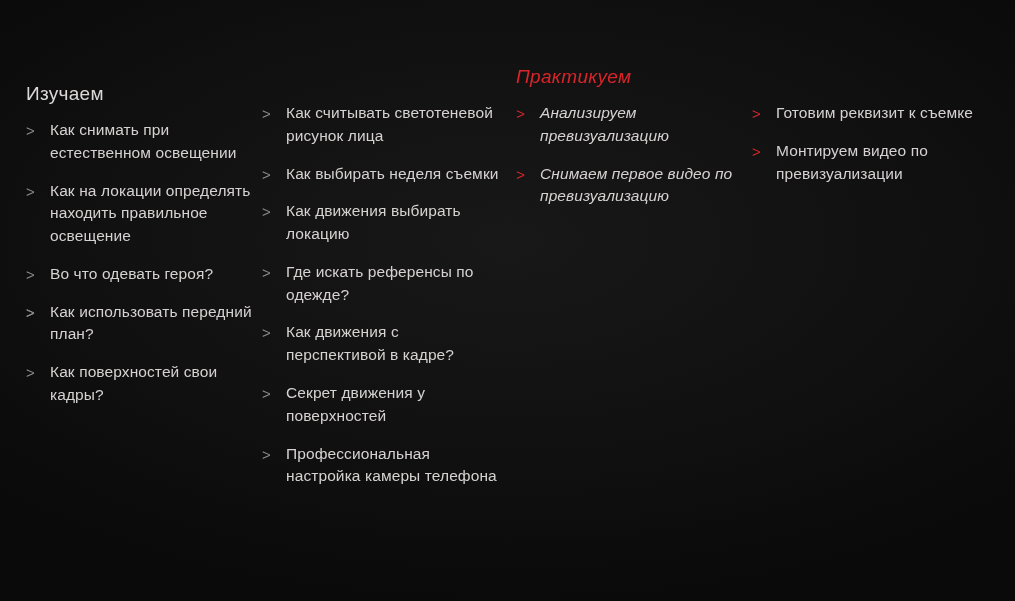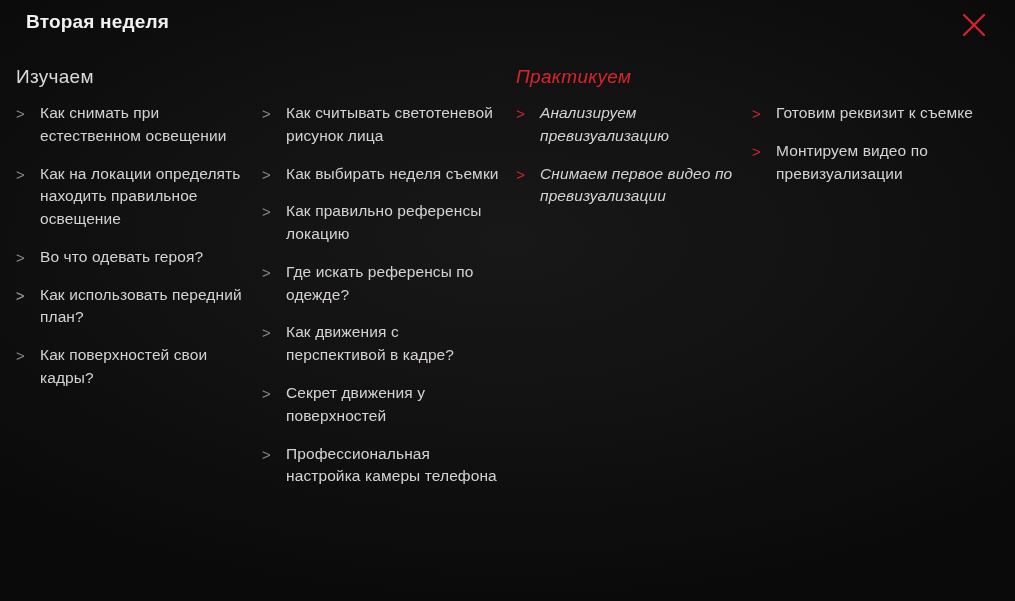--- a/index.html
+++ b/index.html
@@ -61,21 +61,21 @@
     letter-spacing: 0.3px;
     margin: 0 0 18px 0;
   }
   .heading-learn { color: #dcd9d9; }
   .heading-practice { color: #d8252a; }
 
   .col {
     position: absolute;
     top: 10px;
   }
-  .col-1 { left: 16px;  width: 228px; }
+  .col-1 { left: 26px;  width: 228px; margin-top: 17px; }
   .col-2 { left: 262px; width: 238px; }
   .col-3 { left: 516px; width: 228px; font-style: italic; }
   .col-4 { left: 752px; width: 238px; }
 
   .heading-slot {
     height: 36px;
   }
   .heading-slot.empty { visibility: hidden; }
 
   ul.items {
@@ -100,29 +100,20 @@
     line-height: 1.47;
   }
   .chev-grey { color: #8e8a8a; }
   .chev-red  { color: #d8252a; }
 </style>
 </head>
 <body>
 
 <div class="modal">
 
-  <div class="modal-header">
-    <div class="modal-title">Вторая неделя</div>
-    <div class="close-button">
-      <svg width="26" height="26" viewBox="0 0 26 26" aria-hidden="true">
-        <line x1="3" y1="3" x2="23" y2="23" stroke="#d8252a" stroke-width="2.2" stroke-linecap="round"></line>
-        <line x1="23" y1="3" x2="3" y2="23" stroke="#d8252a" stroke-width="2.2" stroke-linecap="round"></line>
-      </svg>
-    </div>
-  </div>
 
   <div class="columns-wrap">
 
     <div class="col col-1">
       <div class="heading-slot">
         <h2 class="section-heading heading-learn">Изучаем</h2>
       </div>
       <ul class="items">
         <li>
           <span class="chev chev-grey">&gt;</span>
@@ -156,21 +147,21 @@
         <li>
           <span class="chev chev-grey">&gt;</span>
           <span>Как считывать светотеневой рисунок лица</span>
         </li>
         <li>
           <span class="chev chev-grey">&gt;</span>
           <span>Как выбирать неделя съемки</span>
         </li>
         <li>
           <span class="chev chev-grey">&gt;</span>
-          <span>Как правильно референсы локацию</span>
+          <span>Как движения выбирать локацию</span>
         </li>
         <li>
           <span class="chev chev-grey">&gt;</span>
           <span>Где искать референсы по одежде?</span>
         </li>
         <li>
           <span class="chev chev-grey">&gt;</span>
           <span>Как движения с перспективой в кадре?</span>
         </li>
         <li>
@@ -188,21 +179,21 @@
       <div class="heading-slot">
         <h2 class="section-heading heading-practice">Практикуем</h2>
       </div>
       <ul class="items">
         <li>
           <span class="chev chev-red">&gt;</span>
           <span>Анализируем превизуализацию</span>
         </li>
         <li>
           <span class="chev chev-red">&gt;</span>
-          <span>Снимаем первое видео по превизуализации</span>
+          <span>Снимаем первое видео по превизуализацию</span>
         </li>
       </ul>
     </div>
 
     <div class="col col-4">
       <div class="heading-slot empty"></div>
       <ul class="items">
         <li>
           <span class="chev chev-red">&gt;</span>
           <span>Готовим реквизит к съемке</span>

